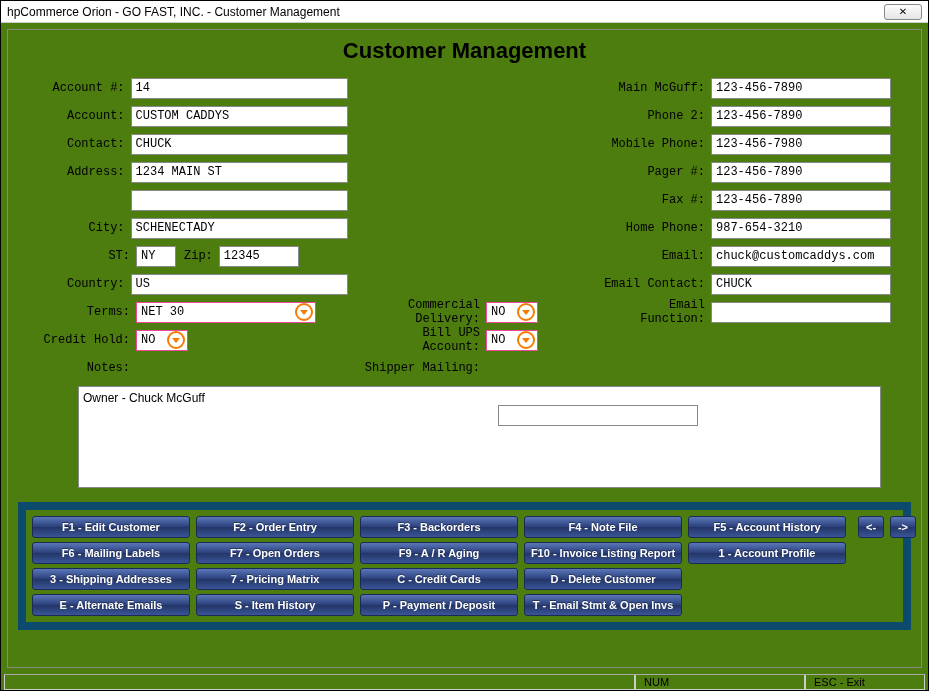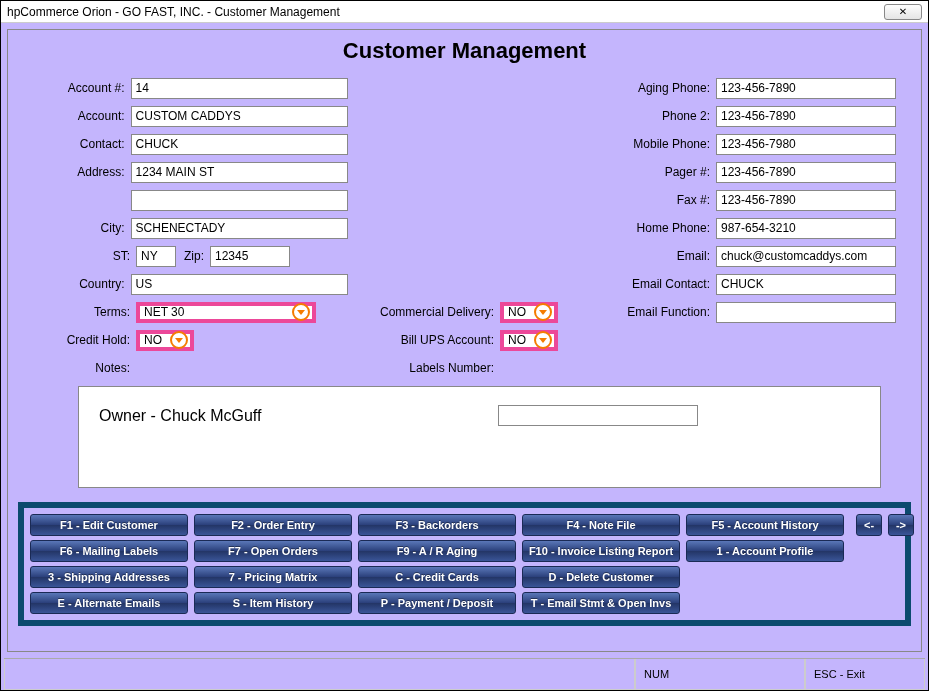--- a/index.html
+++ b/index.html
@@ -7,21 +7,21 @@
     margin: 0;
     font-family: Tahoma, Verdana, sans-serif;
     font-size: 11px;
     background: #fff;
     color: #000;
   }
   .window {
     width: 929px;
     height: 691px;
     border: 1px solid #000;
-    background: #c4b5fd;
+    background: #4d7c0f;
     position: relative;
     display: flex;
     flex-direction: column;
   }
   .titlebar {
     height: 22px;
     display: flex;
     align-items: center;
     padding: 0 6px;
     border-bottom: 1px solid #ccc;
@@ -53,21 +53,22 @@
   }
   .page-title {
     text-align: center;
     font-family: "Trebuchet MS", Arial, sans-serif;
     font-size: 22px;
     font-weight: bold;
     margin: 2px 0 10px 0;
   }
   .form-area {
     display: flex;
-    gap: 24px;
+    gap: 10px;
+    font-family: Liberation Mono, monospace;
   }
   .col {
     flex: none;
   }
   .col-left { width: 330px; }
   .col-mid  { width: 210px; }
   .col-right{ width: 310px; margin-left:auto;}
   .row {
     display: flex;
     align-items: center;
@@ -89,21 +90,21 @@
     font-size: 12px;
     font-family: inherit;
   }
   .fld-md { width: 180px; }
   .fld-lg { width: 228px; }
   .fld-st { width: 40px; }
   .fld-zip { width: 80px; }
   .dd {
     display: inline-flex;
     align-items: center;
-    border: 4px solid #ec4899;
+    border: 1px solid #ec4899;
     height: 21px;
     background:#fff;
   }
   .dd .dd-val {
     padding: 0 4px;
     font-size:12px;
     display:inline-block;
   }
   .dd-btn {
     width:18px; height:18px;
@@ -122,27 +123,27 @@
     border-left:4px solid transparent;
     border-right:4px solid transparent;
     border-top:5px solid #f57c00;
   }
   .ziplbl { padding: 0 6px 0 8px; font-size:12px;}
   .notes-box {
     margin-top: 4px;
     width: 803px;
     height: 102px;
     border:1px solid #888;
-    padding:20px;
-    font-size:16px;
+    padding:4px;
+    font-size:12px;
     resize:none;
     font-family:inherit;
   }
   .btnbar {
-    border:6px solid #0c4a6e;
+    border:8px solid #0c4a6e;
     padding:6px 6px;
     margin-top:12px;
     display:flex;
     flex-direction:column;
     gap:4px;
   }
   .btnrow {
     display:flex;
     gap:6px;
   }
@@ -167,21 +168,21 @@
     border:1px solid #1a2a55;
     border-radius:3px;
     background: linear-gradient(#5a77b8,#2a3f7a 50%,#233566 51%,#3a5598);
     color:#fff;
     font-size:11px;
     font-weight:bold;
     display:flex;align-items:center;justify-content:center;
     cursor:pointer;
   }
   .statusbar {
-    height:32px;
+    height:16px;
     border-top:1px solid #aaa;
     display:flex;
     font-size:11px;
     margin: 0 3px;
   }
   .statusbar .cell {
     border:1px solid #ccc;
     border-top:none;
     padding:2px 8px;
     display:flex;align-items:center;
@@ -281,27 +282,27 @@
           </span>
           </div>
         <div class="row">
             <div class="lbl">Bill UPS Account:</div>
           <span class="dd">
             <span class="dd-val" style="width:26px">NO</span>
             <span class="dd-btn"></span>
           </span>
           </div>
         <div class="row">
-            <div class="lbl">Labels Number:</div>
+            <div class="lbl">Shipper Mailing:</div>
           </div>
       </div>
 
       <div class="col col-right">
         <div class="row">
-            <div class="lbl">Aging Phone:</div>
+            <div class="lbl">Main McGuff:</div>
           <input class="fld fld-md" value="123-456-7890" style="">
           </div>
         <div class="row">
             <div class="lbl">Phone 2:</div>
           <input class="fld fld-md" value="123-456-7890" style="">
           </div>
         <div class="row">
             <div class="lbl">Mobile Phone:</div>
           <input class="fld fld-md" value="123-456-7980" style="">
           </div>

